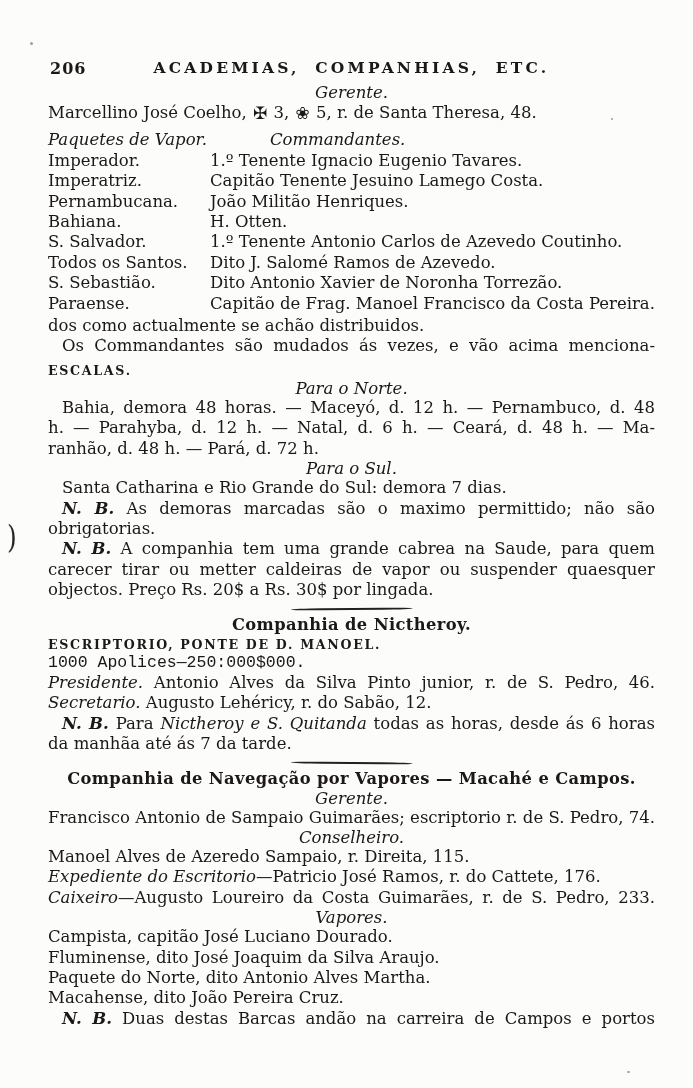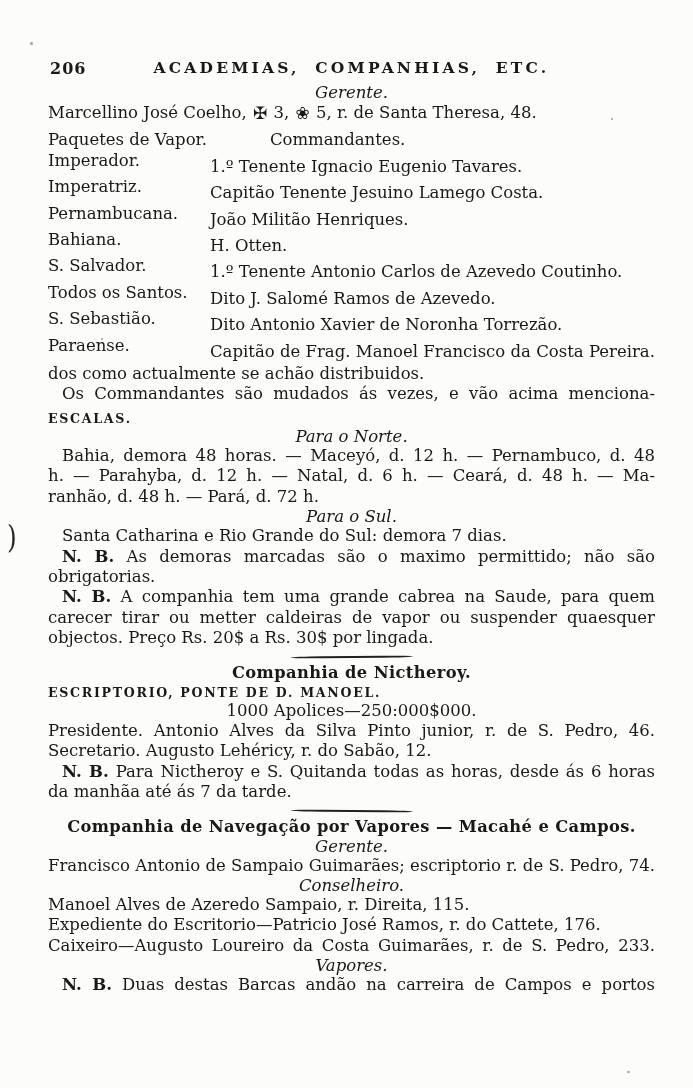--- a/index.html
+++ b/index.html
@@ -6,38 +6,38 @@
   body{
     width:693px;height:1088px;position:relative;overflow:hidden;
     background:#fcfcfa;
     font-family:"DejaVu Serif","Liberation Serif",serif;
     color:#1b1815;
     -webkit-font-smoothing:antialiased;
   }
   .page{position:absolute;left:0;top:0;width:693px;height:768px;
         padding:58px 38px 0 48px;box-sizing:border-box;}
   .txt{font-size:16.5px;line-height:20.4px;}
-  .it{}
+  .it{font-style:italic;}
   .b{font-weight:bold;}
-  .ctr{text-align:center;}
+  .ctr{font-family:Liberation Mono, monospace;}
   .ind{text-indent:14px;}
   .jl{text-align:justify;text-align-last:justify;}
   
   .runhead{position:relative;height:20px;margin-bottom:5px;}
   .pagenum{position:absolute;left:2px;top:1px;font-weight:bold;font-size:16px;letter-spacing:1px;}
   .runtitle{display:block;text-align:center;font-weight:bold;font-size:15.5px;
             letter-spacing:3.2px;word-spacing:7px;}
   
   .role-head{font-style:italic;font-size:16.5px;line-height:19px;text-align:center;}
   .sec-title{font-weight:bold;font-size:16.3px;line-height:20px;text-align:center;letter-spacing:.4px;}
   .smallcaps{font-size:12.6px;line-height:16px;font-weight:bold;letter-spacing:1.7px;text-align:left;}
   
   .crow{display:flex;}
   .ship{flex:none;width:162px;}
-  .officer{flex:1;margin-top:6px;}
+  .officer{flex:1;}
   .labelrow{display:flex;margin-top:7px;}
   .fleet{flex:none;}
   .cmdlabel{margin-left:63px;}
   
   .ditto{display:inline-block;width:34px;text-align:right;margin-right:22px;}
   
   .rule{height:2px;width:122px;background:#24211d;margin:7px auto 5px auto;
         border-radius:50%/100%;transform:rotate(-.6deg);}
   .rule2{transform:rotate(.5deg);}
   
@@ -182,20 +182,26 @@
 
   <div class="txt">
     <span class="it">Expediente do Escritorio</span><span>—</span><span>Patricio José Ramos, r. do Cattete, 176.</span>
   </div>
   <div class="txt jl">
     <span class="it">Caixeiro</span><span>—</span><span>Augusto Loureiro da Costa Guimarães, r. de S. Pedro, 233.</span>
   </div>
 
   <div class="role-head">Vapores.</div>
 
+  <div>
+    <div class="txt">Campista, capitão José Luciano Dourado.</div>
+    <div class="txt">Fluminense, dito José Joaquim da Silva Araujo.</div>
+    <div class="txt">Paquete do Norte, dito Antonio Alves Martha.</div>
+    <div class="txt">Macahense, dito João Pereira Cruz.</div>
+  </div>
 
   <div class="txt ind jl">
     <span class="it b">N. B.</span>
     <span>Duas destas Barcas andão na carreira de Campos e portos</span>
   </div>
 
 </div>
 
 <div class="margin-mark">)</div>
 <div class="speck s1"></div>

